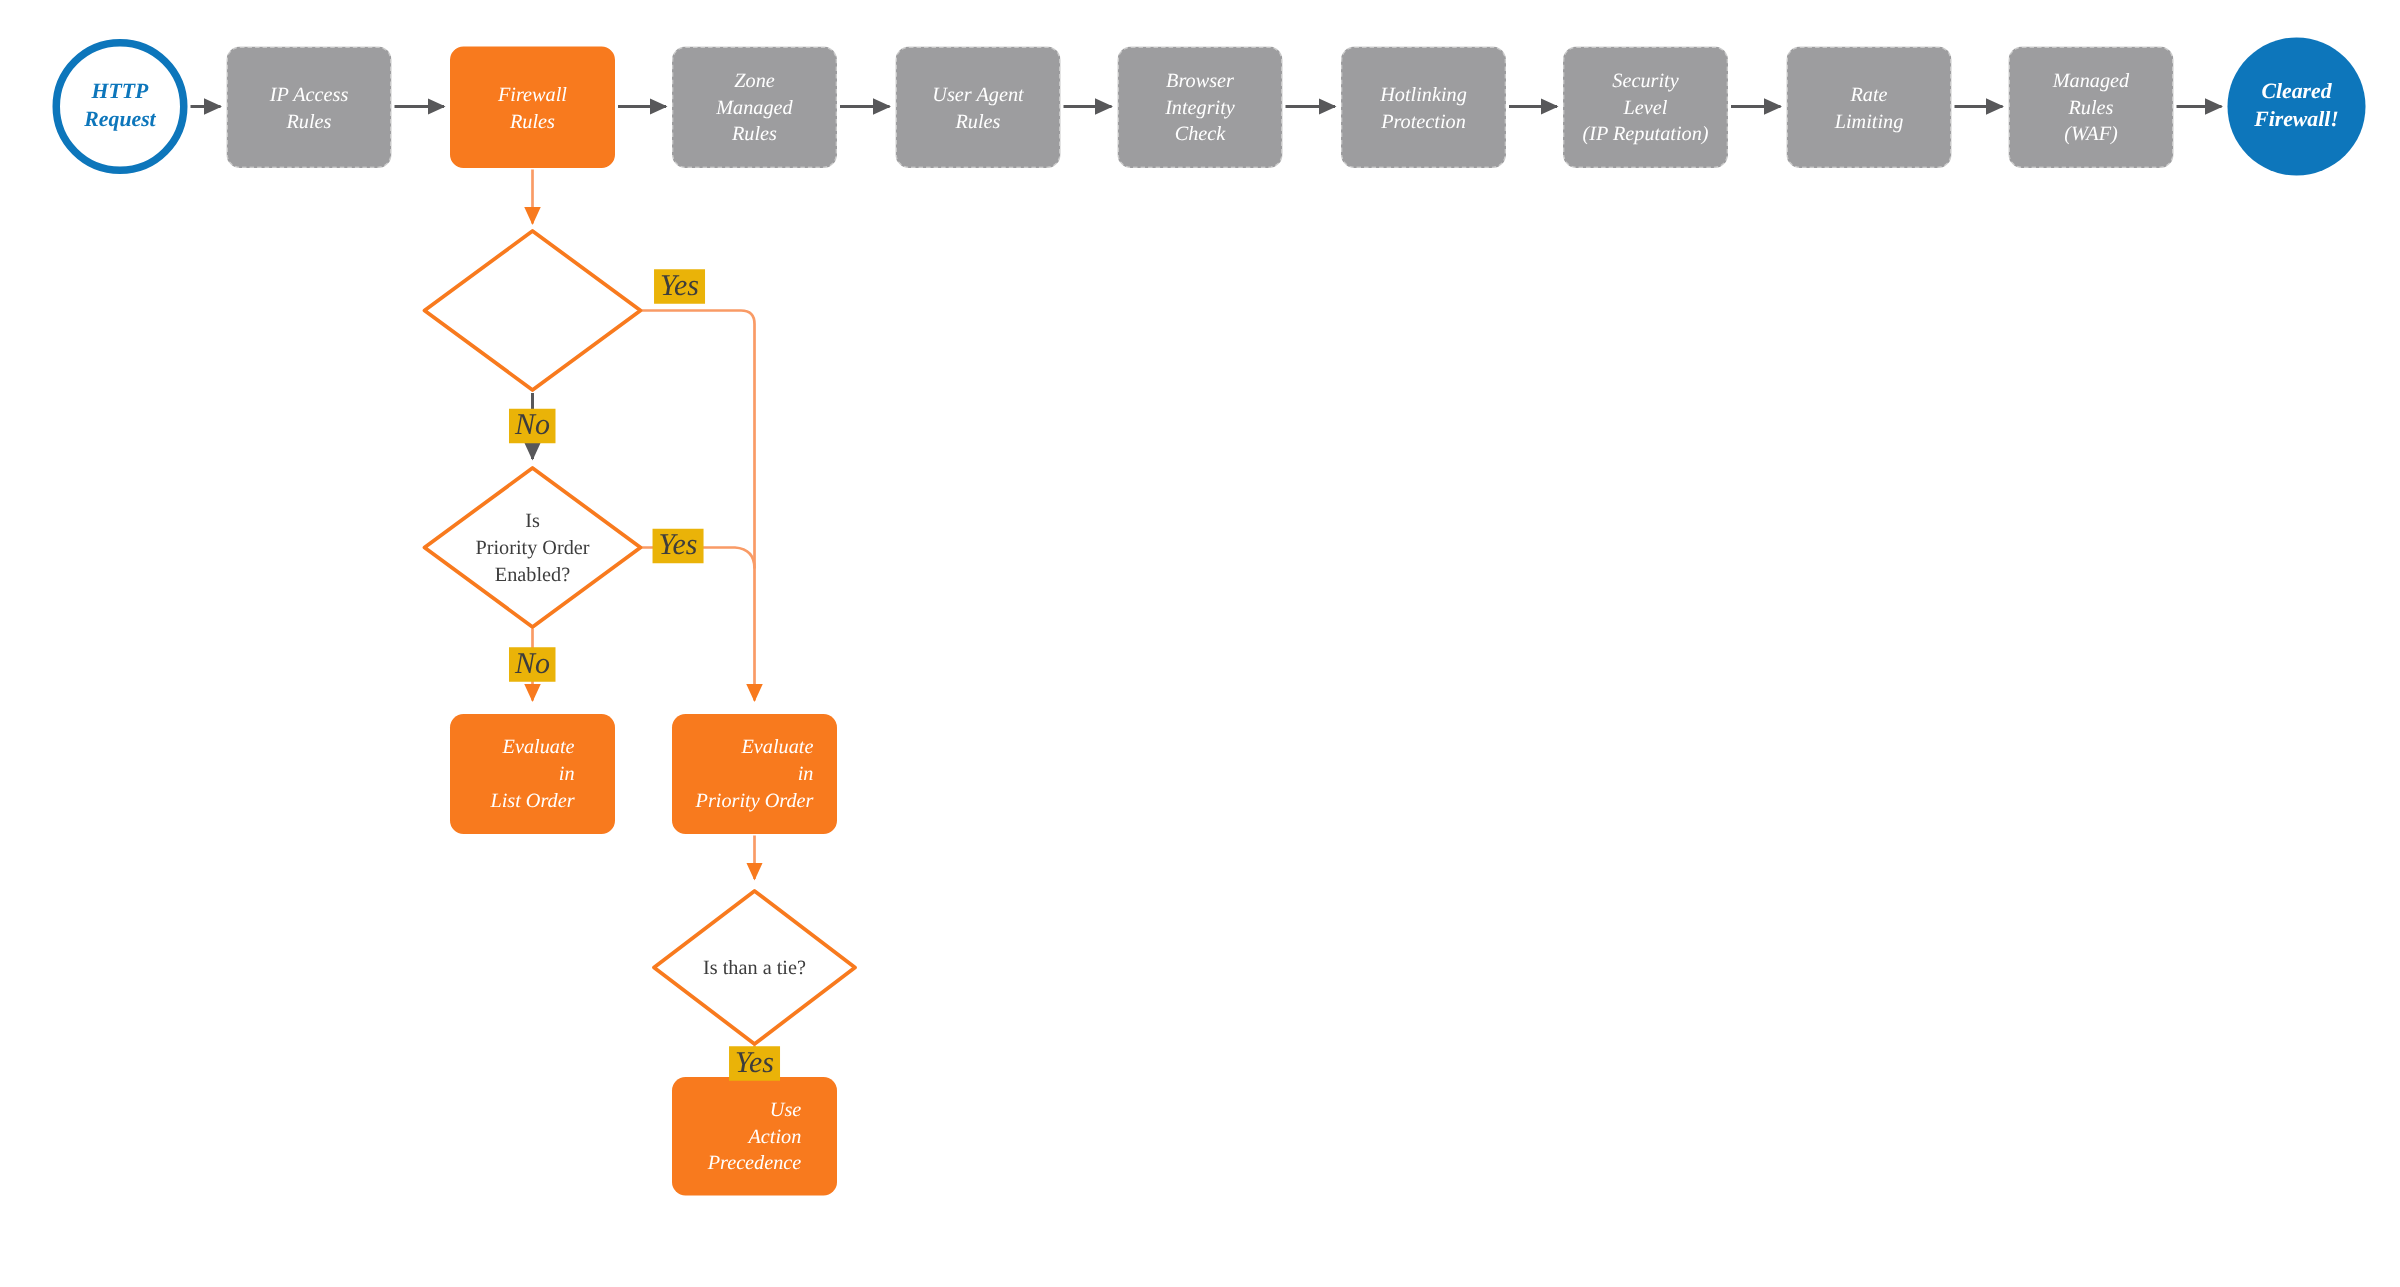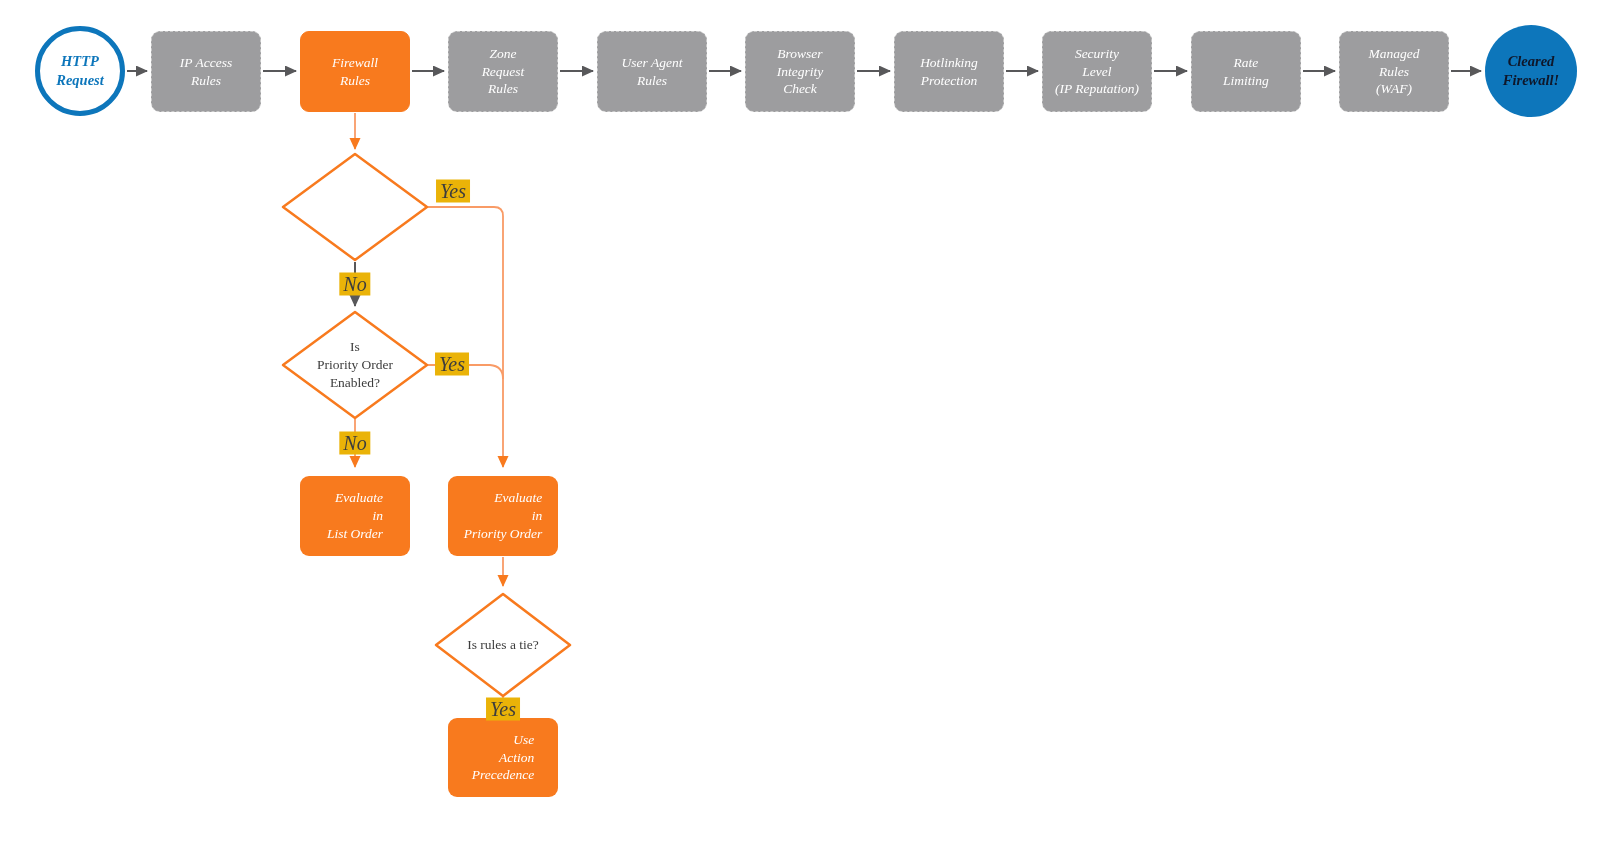--- a/index.html
+++ b/index.html
@@ -24,21 +24,21 @@
   .hot{background:var(--orange);border:1px solid var(--orange);}
   .act{
     position:absolute;width:110px;height:80px;background:var(--orange);border-radius:9px;
     display:flex;align-items:center;justify-content:center;text-align:right;
     color:#ffffff;font-style:italic;font-size:13.5px;
   }
   .term{
     border-radius:50%;background:#ffffff;border:5px solid var(--blue);
     color:var(--blue);font-weight:bold;font-style:italic;font-size:14.5px;
   }
-  .term.end{background:var(--blue);color:#0f172a;border:none;justify-content:center;}
+  .term.end{background:var(--blue);color:#ffffff;border:none;justify-content:center;}
 
   .dtext{
     position:absolute;display:flex;align-items:center;justify-content:center;text-align:center;
     color:var(--ink);font-size:13.5px;line-height:1.35;white-space:pre-line;
   }
   .elabel{
     position:absolute;transform:translate(-50%,-50%);background:#eab308;padding:0 4px;
     color:var(--ink);font-style:italic;font-size:20px;
   }
 </style>
@@ -97,21 +97,21 @@
 Rules</span>
   </div>
 
   <div class="node proc hot" style="left:300px;top:31px">
     <span class="lbl">Firewall
 Rules</span>
   </div>
 
   <div class="node proc" style="left:448px;top:31px">
     <span class="lbl">Zone
-Request
+Managed
 Rules</span>
   </div>
 
   <div class="node proc" style="left:597px;top:31px">
     <span class="lbl">User Agent
 Rules</span>
   </div>
 
   <div class="node proc" style="left:745px;top:31px">
     <span class="lbl">Browser
@@ -144,21 +144,21 @@
   <div class="node term end" style="left:1485px;top:25px;width:92px;height:92px">
     <span class="lbl">Cleared
 Firewall!</span>
   </div>
 
 
   <div class="dtext" style="left:289px;top:318px;width:132px;height:94px">Is
 Priority Order
 Enabled?</div>
 
-  <div class="dtext" style="left:442px;top:600px;width:122px;height:90px">Is rules a tie?</div>
+  <div class="dtext" style="left:442px;top:600px;width:122px;height:90px">Is than a tie?</div>
 
   <div class="act" style="left:300px;top:476px">
     <span class="lbl">Evaluate
 in
 List Order</span>
   </div>
 
   <div class="act" style="left:448px;top:476px">
     <span class="lbl">Evaluate
 in

